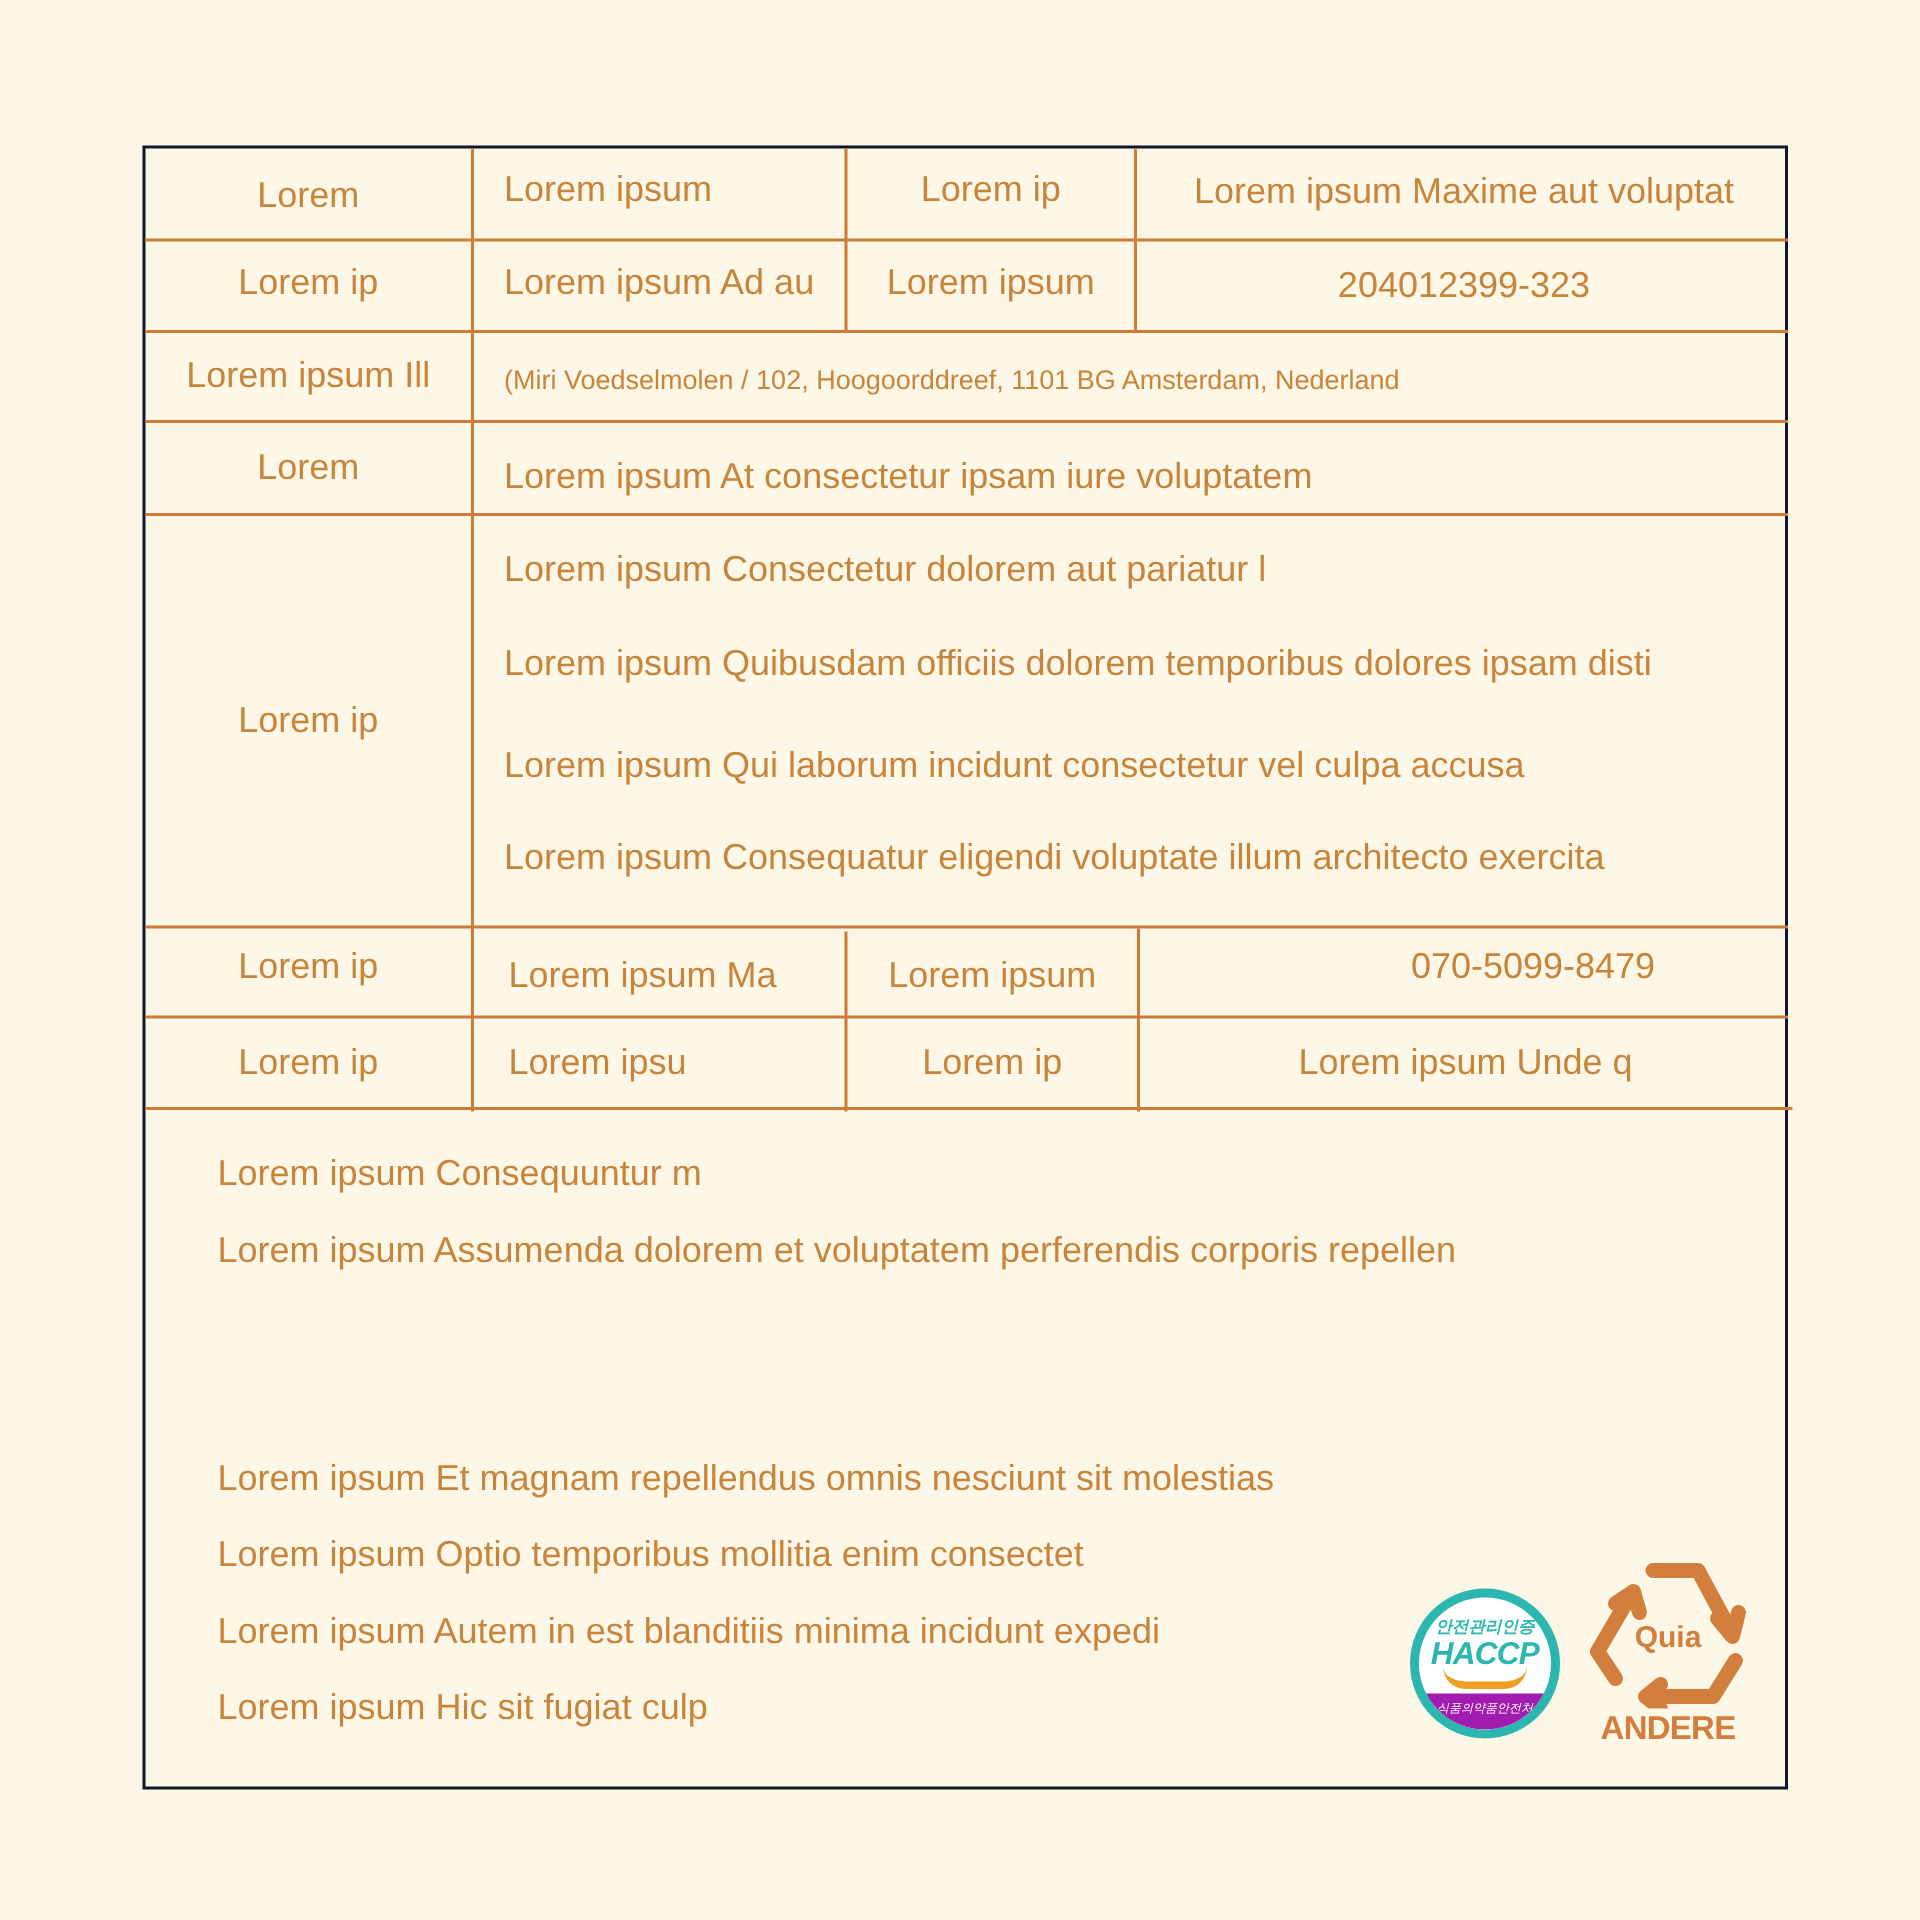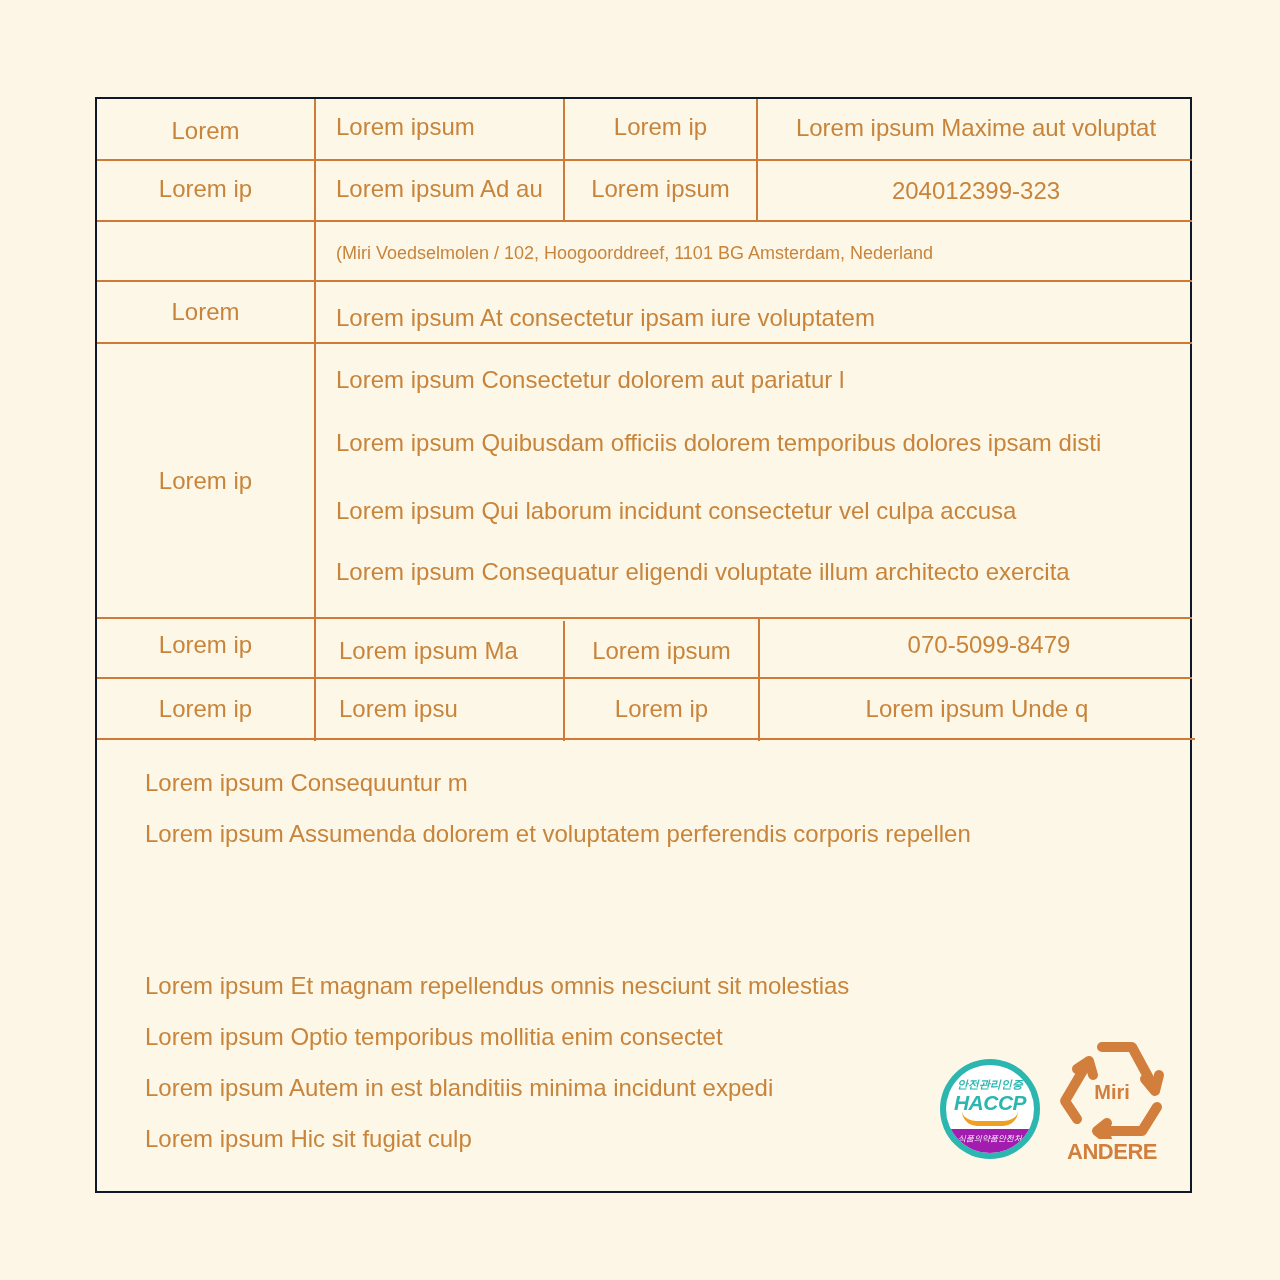--- a/index.html
+++ b/index.html
@@ -79,37 +79,38 @@
   <div class="cell c" style="left:0; top:0; width:217px; height:64px;">Lorem</div>
   <div class="cell l" style="left:219px; top:0; width:247px; height:56px;">Lorem ipsum</div>
   <div class="cell c" style="left:468px; top:0; width:191px; height:56px;">Lorem ip</div>
   <div class="cell c" style="left:661px; top:0; width:436px; height:58px;">Lorem ipsum Maxime aut voluptat</div>
 
   <div class="cell c" style="left:0; top:62px; width:217px; height:55px;">Lorem ip</div>
   <div class="cell l" style="left:219px; top:62px; width:247px; height:55px;">Lorem ipsum Ad au</div>
   <div class="cell c" style="left:468px; top:62px; width:191px; height:55px;">Lorem ipsum</div>
   <div class="cell c" style="left:661px; top:62px; width:436px; height:59px;">204012399-323</div>
 
+  <div class="cell c" style="left:0; top:123px; width:217px; height:58px;">Lorem ipsum Ill</div>
   <div class="cell l small" style="left:219px; top:123px; width:876px; height:62px;">(Miri Voedselmolen / 102, Hoogoorddreef, 1101 BG Amsterdam, Nederland</div>
 
   <div class="cell c" style="left:0; top:183px; width:217px; height:60px;">Lorem</div>
   <div class="cell l" style="left:219px; top:188px; width:876px; height:62px;">Lorem ipsum At consectetur ipsam iure voluptatem</div>
 
   <div class="cell c" style="left:0; top:245px; width:217px; height:273px;">Lorem ip</div>
   <div class="cell multi" style="left:219px; top:245px; width:876px; height:273px;">
     <div class="ml" style="top:22px;">Lorem ipsum Consectetur dolorem aut pariatur l</div>
     <div class="ml" style="top:85px;">Lorem ipsum Quibusdam officiis dolorem temporibus dolores ipsam disti</div>
     <div class="ml" style="top:153px;">Lorem ipsum Qui laborum incidunt consectetur vel culpa accusa</div>
     <div class="ml" style="top:214px;">Lorem ipsum Consequatur eligendi voluptate illum architecto exercita</div>
   </div>
 
   <div class="cell c" style="left:0; top:520px; width:217px; height:52px;">Lorem ip</div>
   <div class="cell l" style="left:222px; top:524px; width:244px; height:56px;">Lorem ipsum Ma</div>
   <div class="cell c" style="left:468px; top:524px; width:193px; height:56px;">Lorem ipsum</div>
-  <div class="cell c" style="left:663px; top:520px; width:434px; height:52px;padding-left:24px;">070-5099-8479</div>
+  <div class="cell c" style="left:696px; top:520px; width:434px; height:52px;padding-left:24px;">070-5099-8479</div>
 
   <div class="cell c" style="left:0; top:580px; width:217px; height:59px;">Lorem ip</div>
   <div class="cell l" style="left:222px; top:580px; width:244px; height:59px;">Lorem ipsu</div>
   <div class="cell c" style="left:468px; top:580px; width:193px; height:59px;">Lorem ip</div>
   <div class="cell c" style="left:663px; top:580px; width:434px; height:59px;">Lorem ipsum Unde q</div>
 
   <div class="notes" style="top:670px;">Lorem ipsum Consequuntur m</div>
   <div class="notes" style="top:721px;">Lorem ipsum Assumenda dolorem et voluptatem perferendis corporis repellen</div>
   <div class="notes" style="top:873px;">Lorem ipsum Et magnam repellendus omnis nesciunt sit molestias</div>
   <div class="notes" style="top:975px;">Lorem ipsum Autem in est blanditiis minima incidunt expedi</div>
@@ -129,16 +130,16 @@
     <svg width="110" height="100" viewBox="0 0 110 100">
       <g fill="none" stroke="#d27f3d" stroke-width="10" stroke-linecap="round" stroke-linejoin="round">
         <path d="M45 8 L75 8 L95 45"></path>
         <path d="M88 40 L98 52 L102 36"></path>
         <path d="M100 68 L85 92 L45 92"></path>
         <path d="M50 84 L40 92 L50 100"></path>
         <path d="M20 80 L8 62 L28 28"></path>
         <path d="M20 30 L32 22 L36 36"></path>
       </g>
     </svg>
-    <div class="vinyl-label">Miri</div>
+    <div class="vinyl-label">Quia</div>
     <div class="andere-label">ANDERE</div>
   </div>
 </div>
 
 </body></html>

